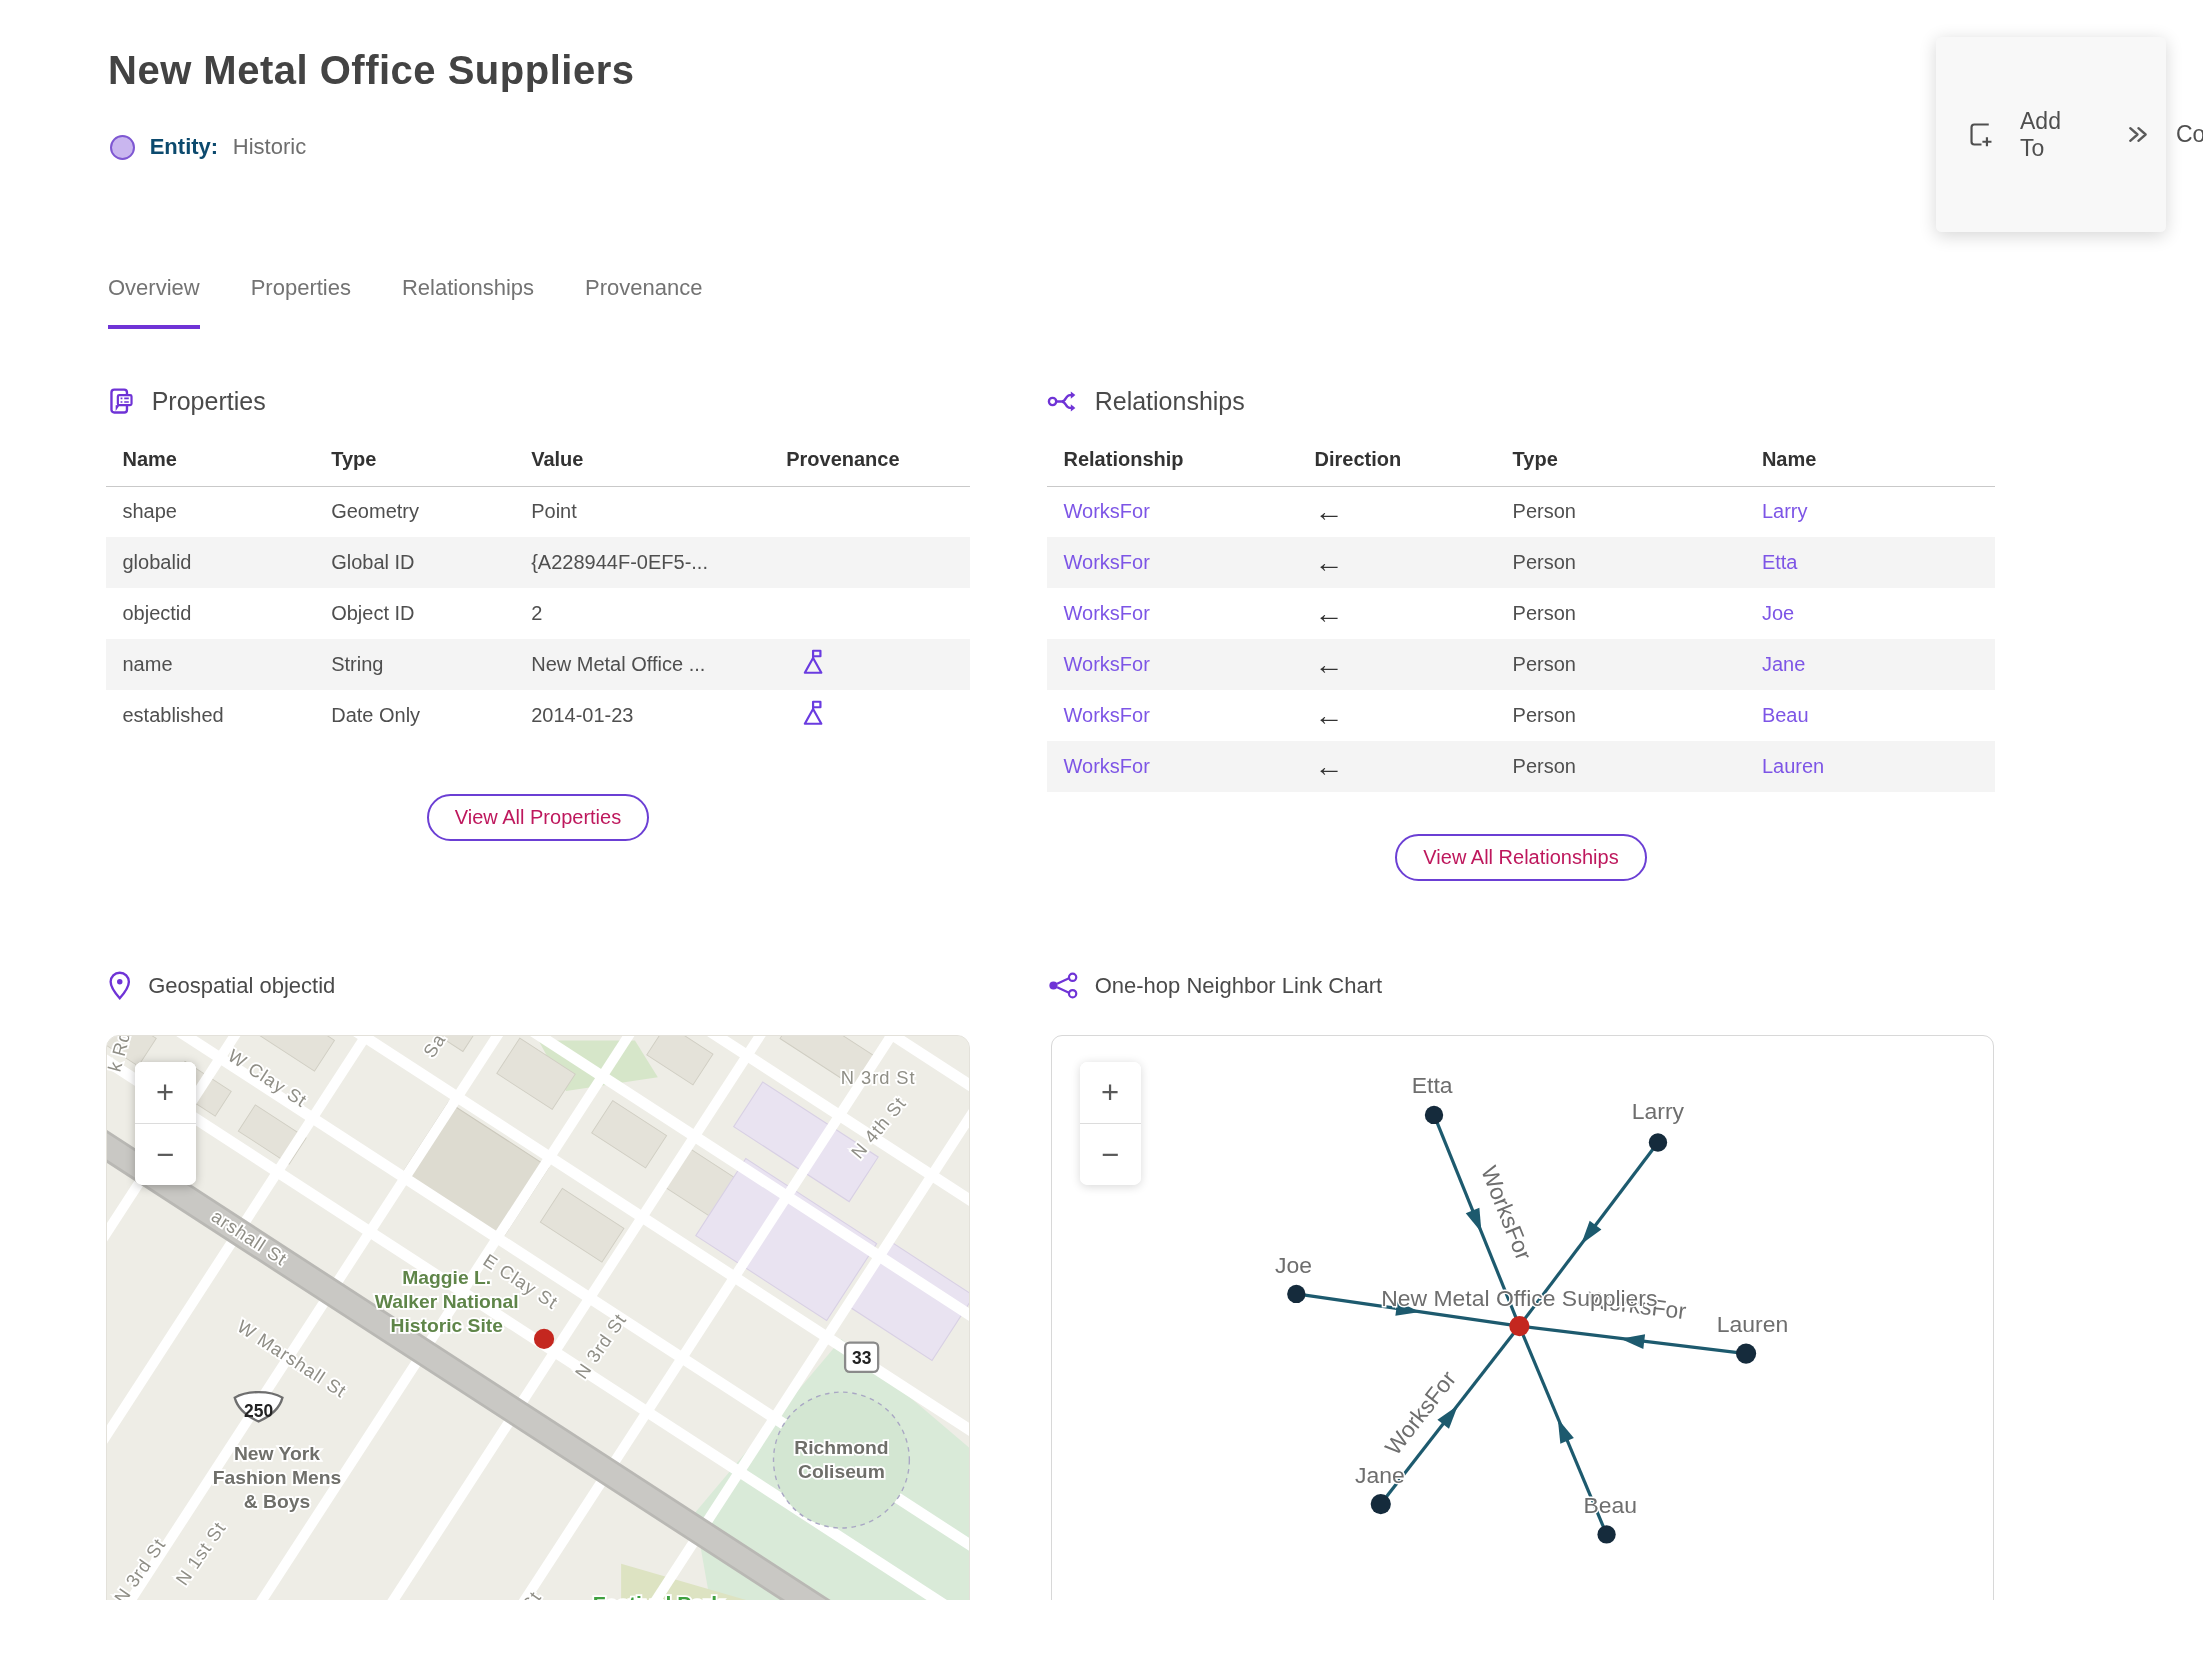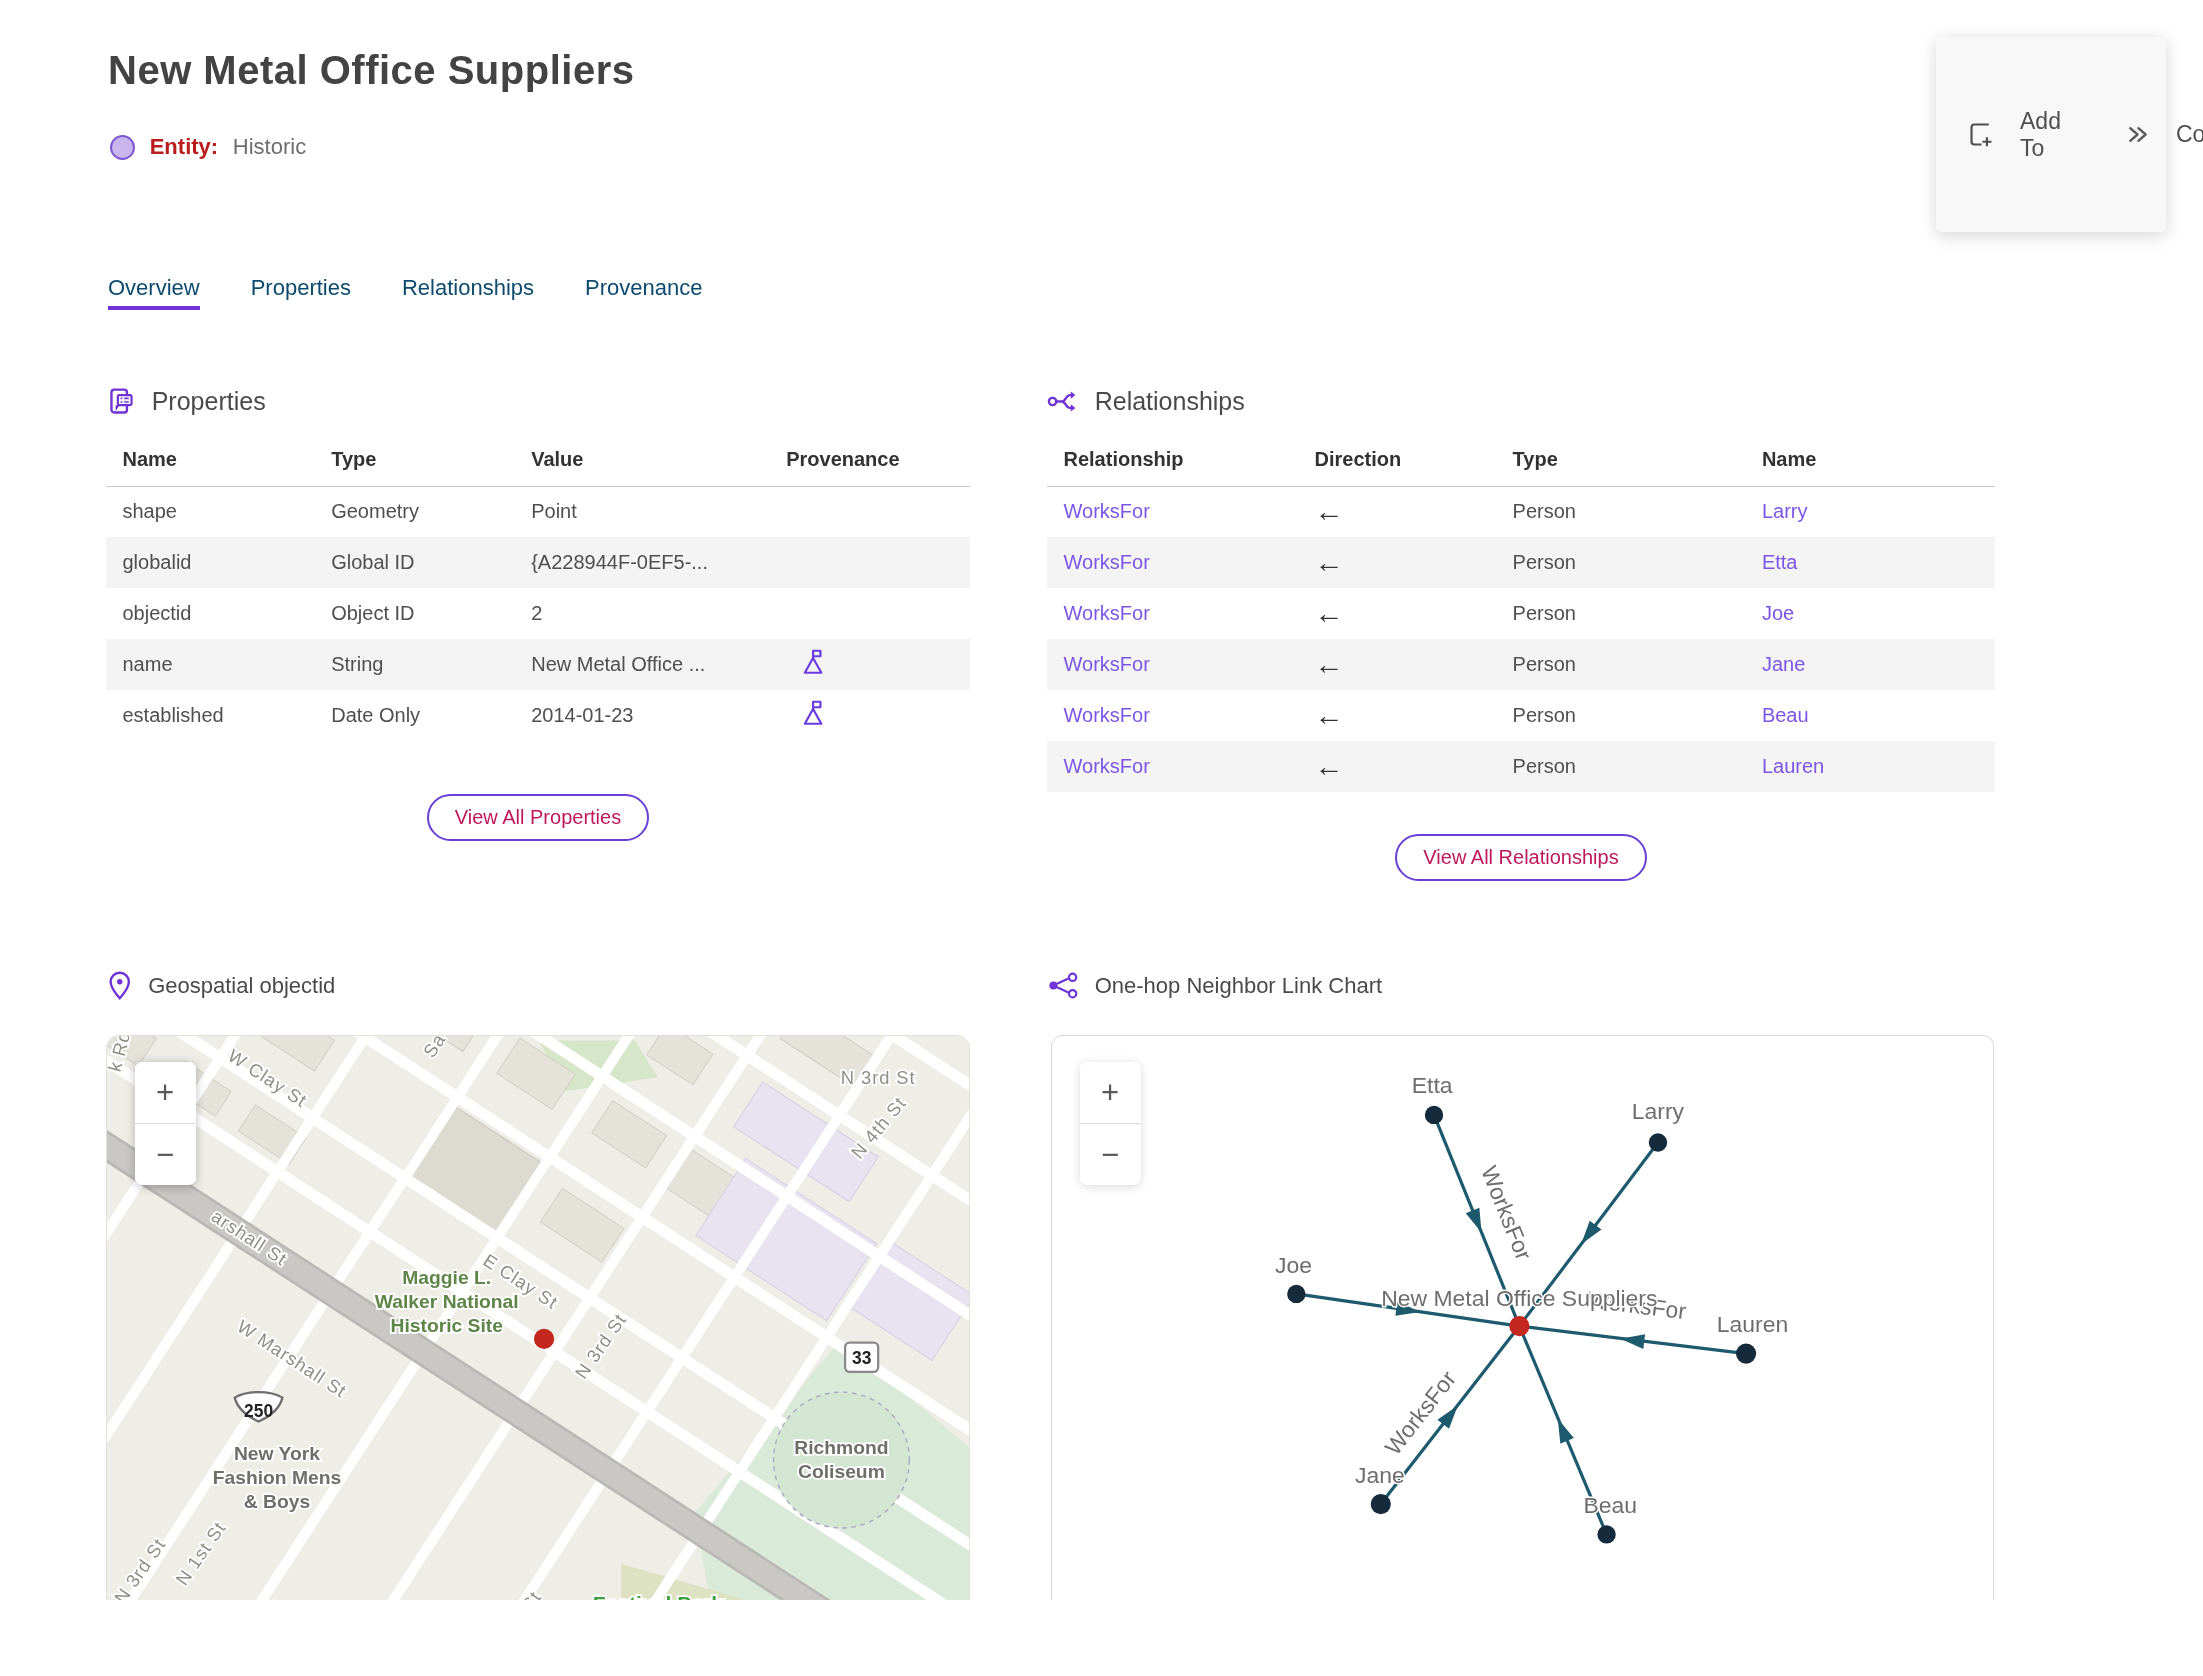--- a/index.html
+++ b/index.html
@@ -4,33 +4,33 @@
 <style>
   * { margin:0; padding:0; box-sizing:border-box; }
   html,body { background:#ffffff; }
   body { font-family:"Liberation Sans", sans-serif; color:#4a4a4a; }
   .page { position:relative; width:2204px; height:1600px; background:#fff; overflow:hidden; }
 
   
   .title { position:absolute; left:108px; top:48px; font-size:40px; font-weight:bold; color:#434343; letter-spacing:0.5px; }
   .entity-row { position:absolute; left:110px; top:134px; display:flex; align-items:center; gap:14.7px; font-size:22px; }
   .entity-dot { width:25px; height:25px; border-radius:50%; background:#c9b6ef; border:2.8px solid #7e57d2; }
-  .entity-label { font-weight:bold; color:#b91c1c; }
+  .entity-label { font-weight:bold; color:#0c4a6e; }
   .entity-type { color:#6e6e6e; }
 
   
   .float-panel { position:absolute; left:1936px; top:37px; width:230px; height:195px;
     background:#f8f8f8; border-radius:5.5px; box-shadow:0 3.7px 16.5px rgba(0,0,0,.16);
     display:flex; flex-direction:row; justify-content:space-around; padding:24px 0; }
   .float-item { display:flex; align-items:center; gap:24px; padding:9.2px 31px; cursor:pointer; font-size:23px; color:#4f4f4f; }
   .float-item svg { flex:0 0 auto; }
 
   
   .tabs { position:absolute; left:108px; top:275px; display:flex; gap:51px; font-size:22px; }
-  .tab { padding-bottom:5px; color:#0c4a6e; cursor:pointer; border-bottom:4.6px solid transparent; }
+  .tab { padding-bottom:24px; color:#737373; cursor:pointer; border-bottom:4.6px solid transparent; }
   .tab.active { border-bottom-color:#6f33d6; }
 
   
   .col-left  { position:absolute; left:106px;  top:386px; width:864px; }
   .col-right { position:absolute; left:1047px; top:386px; width:948px; }
 
   .section-head { display:flex; align-items:center; gap:14.7px; font-size:25px; color:#4a4a4a; margin-bottom:31px; }
   .section-head svg { flex:0 0 auto; }
 
   table { width:100%; border-collapse:collapse; table-layout:fixed; }

